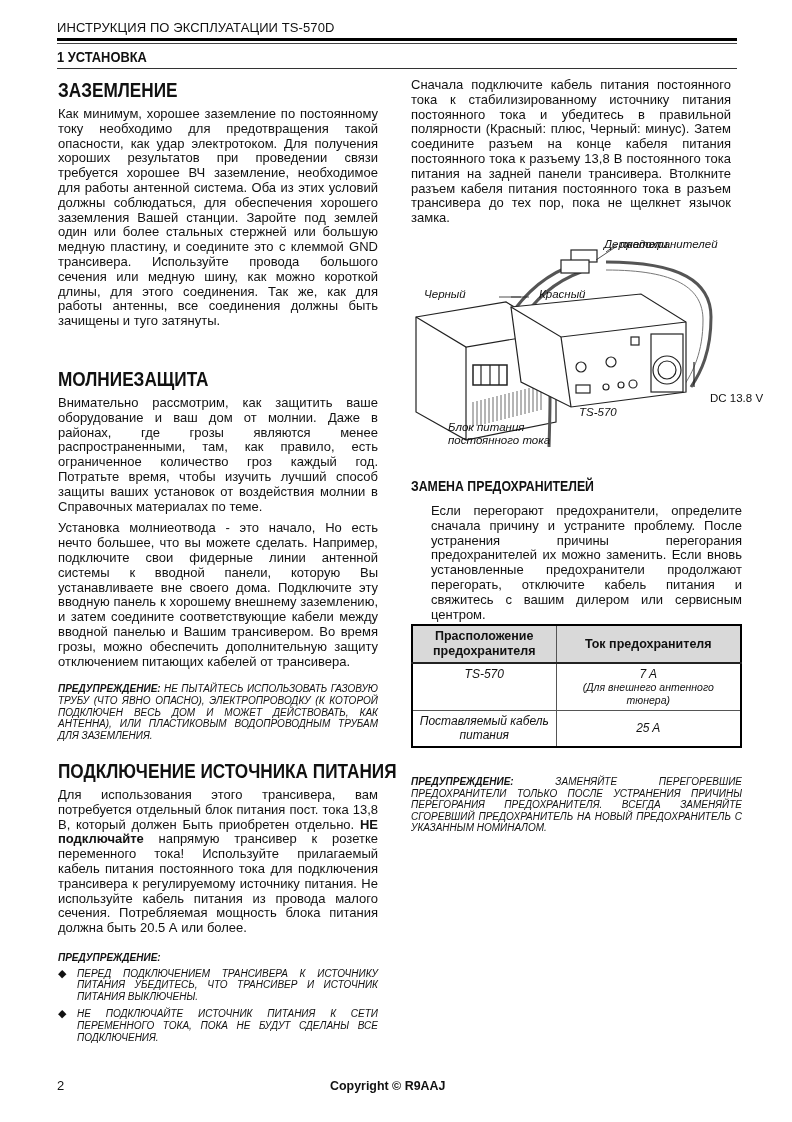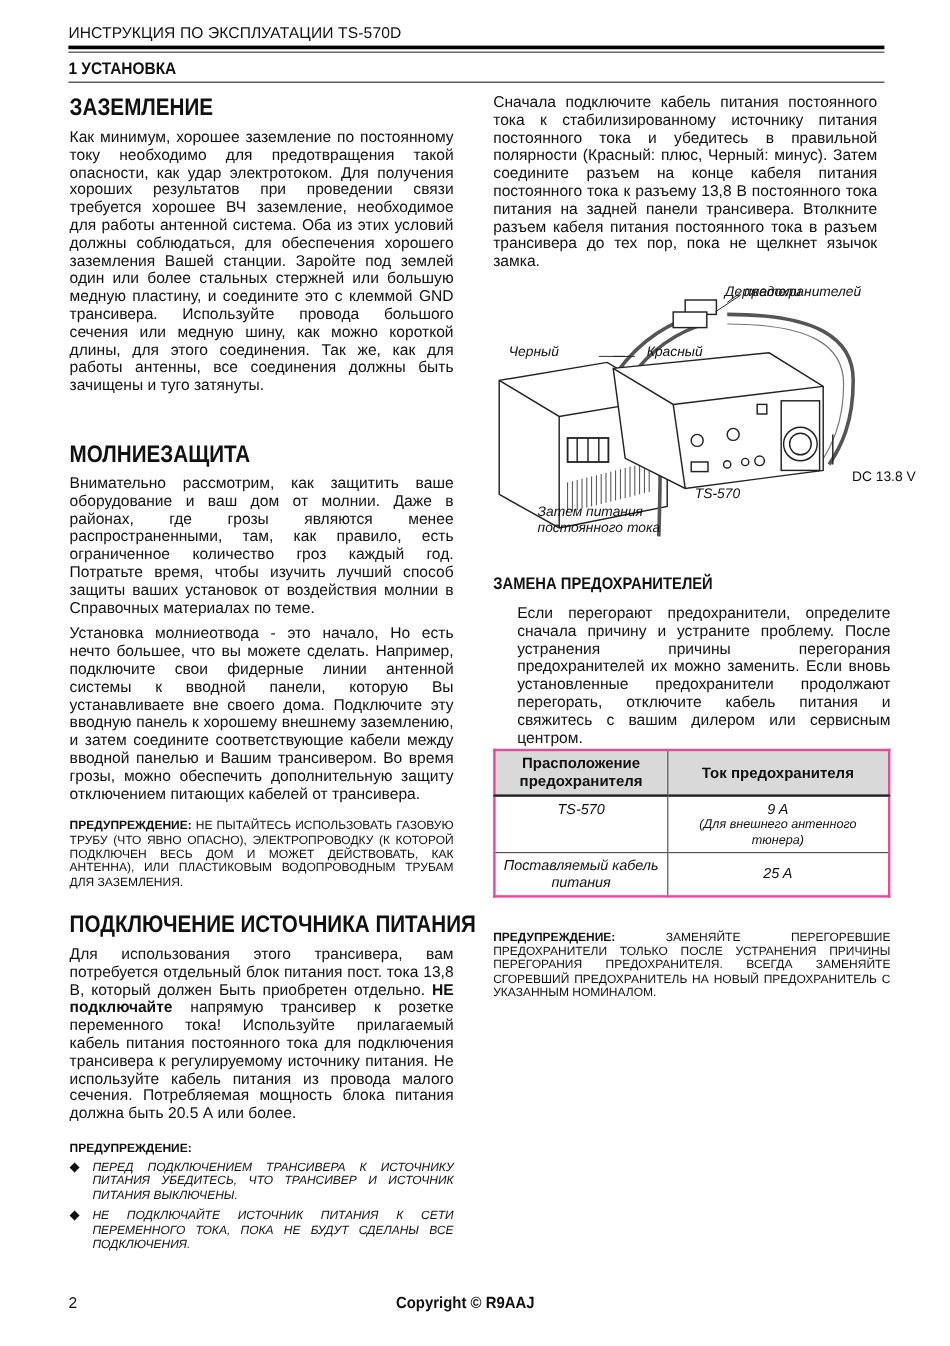--- a/index.html
+++ b/index.html
@@ -16,33 +16,33 @@
   .col { position: absolute; width: 320px; }
   .col-left { left: 58px; }
   .col-right { left: 411px; }
 
   h2.sec { font-size: 20px; font-weight: bold; margin: 0; line-height: 24px;
            transform: scaleX(0.86); transform-origin: left; white-space: nowrap; }
   h3.sub { font-size: 14px; font-weight: bold; margin: 0; line-height: 18px;
            transform: scaleX(0.88); transform-origin: left; white-space: nowrap; }
   p.body { font-size: 13px; line-height: 14.8px; margin: 0; text-align: justify; }
   p.body .b { font-weight: bold; }
-  .warn { font-size: 10px; line-height: 11.6px; text-align: justify; margin: 0; }
+  .warn { font-size: 10px; line-height: 11.6px; font-style: italic; text-align: justify; margin: 0; }
   .warn .lbl { font-weight: bold; }
   .bullets { list-style: none; margin: 0; padding: 0; }
   .bullets li { position: relative; padding-left: 19px; font-size: 10px; line-height: 11.6px;
                 font-style: italic; text-align: justify; margin-bottom: 6px; }
   .bullets li .dia { position: absolute; left: 0; top: 0; font-style: normal; font-size: 11px; }
 
   .figure { position: absolute; left: 411px; top: 222px; width: 340px; height: 228px; }
   .fig-label { position: absolute; font-size: 11.5px; font-style: italic; white-space: nowrap; line-height: 13px; }
   .fig-label.up { font-style: normal; }
 
   table.fuse { position: absolute; left: 411px; top: 624px; width: 331px; border-collapse: collapse;
-               border: 2px solid #ec4899; }
+               border: 2px solid #000000; }
   table.fuse th { background: #d9d9d9; font-size: 12.5px; font-weight: bold; line-height: 15px;
                   border: 1px solid #555; border-bottom: 2px solid #222; padding: 3px 4px; text-align: center; height: 30px; }
   table.fuse td { font-size: 12px; font-style: italic; text-align: center; border: 1px solid #555;
                   padding: 3px 4px; line-height: 14px; vertical-align: top; }
   table.fuse td .small { font-size: 10.5px; display: block; line-height: 13px; }
   table.fuse td.mid { vertical-align: middle; }
 
   .footer-page { position: absolute; left: 57px; top: 1078px; font-size: 13px; }
   .footer-copy { position: absolute; left: 330px; top: 1078px; font-size: 13.5px; font-weight: bold;
                  transform: scaleX(0.92); transform-origin: left; }
@@ -166,21 +166,21 @@
       <line x1="195" y1="30" x2="206" y2="22"></line>
       <line x1="185" y1="38" x2="206" y2="24"></line>
     </g>
   </svg>
   <span class="fig-label" style="left:193px; top:16px;">Держатели</span>
   <span class="fig-label" style="left:209px; top:16px;">предохранителей</span>
   <span class="fig-label" style="left:13px; top:66px;">Черный</span>
   <span class="fig-label" style="left:128px; top:66px;">Красный</span>
   <span class="fig-label up" style="left:263px; top:170px;padding-left:36px;">DC 13.8 V</span>
   <span class="fig-label" style="left:168px; top:184px;">TS-570</span>
-  <span class="fig-label" style="left:37px; top:199px;">Затем питания</span>
+  <span class="fig-label" style="left:37px; top:199px;">Блок питания</span>
   <span class="fig-label" style="left:37px; top:212px;">постоянного тока</span>
 </div>
 
 <div class="col col-right" style="top:477px; width:331px;">
   <h3 class="sub">ЗАМЕНА ПРЕДОХРАНИТЕЛЕЙ</h3>
   <p class="body" style="margin-top:9px;margin-left:20px;">Если перегорают предохранители, определите сначала причину и устраните проблему. После устранения причины перегорания предохранителей их можно заменить. Если вновь установленные предохранители продолжают перегорать, отключите кабель питания и свяжитесь с вашим дилером или сервисным центром.</p>
 </div>
 
 <table class="fuse">
   <colgroup>
@@ -188,21 +188,21 @@
       <col>
     </colgroup>
   <tbody>
       <tr>
     <th>Прасположение предохранителя</th>
     <th>Ток предохранителя</th>
   </tr>
   <tr style="height:44px;">
     <td>TS-570</td>
     <td>
-      <span>9 A</span>
+      <span>7 A</span>
       <span class="small">(Для внешнего антенного тюнера)</span>
     </td>
   </tr>
   <tr style="height:36px;">
     <td class="mid">Поставляемый кабель питания</td>
     <td class="mid">25 A</td>
   </tr>
 </tbody>
   </table>
 

